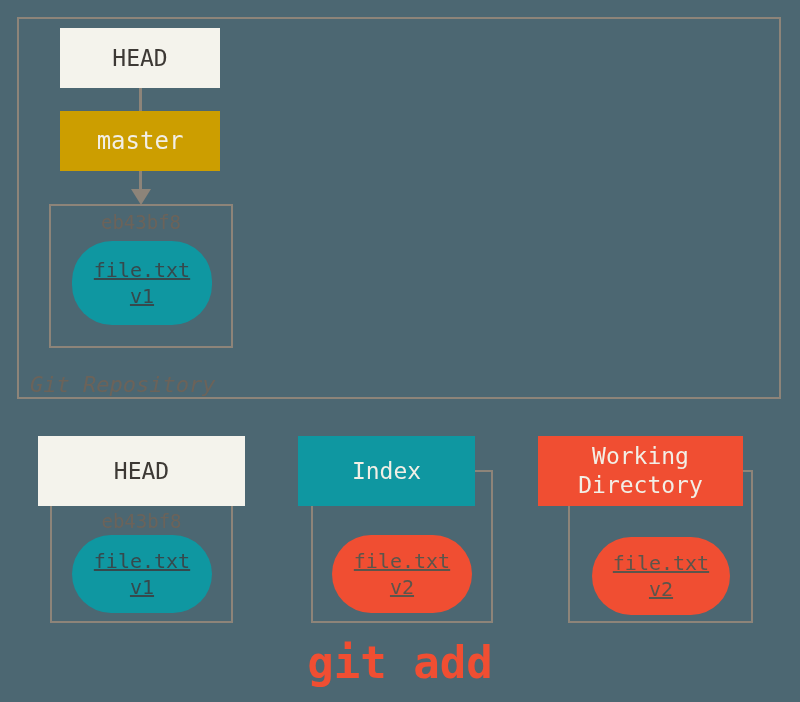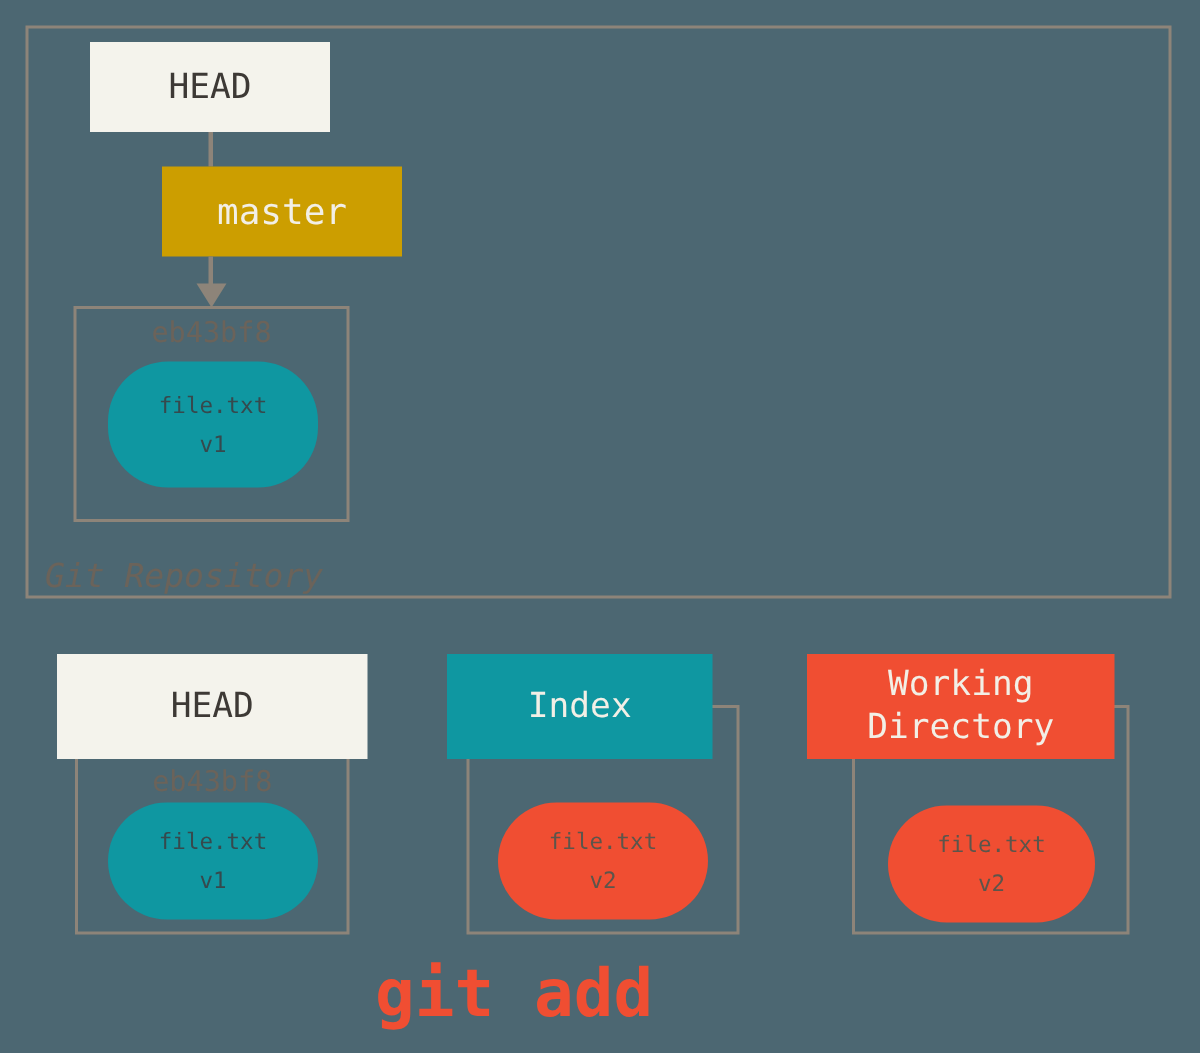--- a/index.html
+++ b/index.html
@@ -46,21 +46,20 @@
     position: absolute;
     width: 3px;
     background: var(--line, #8d8479);
   }
   .conn-head-master { left: 139px; top: 88px; height: 23px; }
   .node-master {
     left: 60px; top: 111px; width: 160px; height: 60px;
     background: var(--gold, #cc9e00);
     color: var(--light-text, #f2efe6);
     font-size: 24px;
-    margin-left: 48px;
   }
   .conn-master-commit { left: 139px; top: 171px; height: 19px; }
   .arrowhead {
     position: absolute;
     left: 131px; top: 189px;
     width: 0; height: 0;
     border-left: 10px solid transparent;
     border-right: 10px solid transparent;
     border-top: 16px solid var(--line, #8d8479);
   }
@@ -80,23 +79,24 @@
     color: var(--id-text, #6b635a);
   }
 
   .blob {
     position: absolute;
     border-radius: 40px;
     display: flex;
     flex-direction: column;
     align-items: center;
     justify-content: center;
-    font-size: 15px;
+    font-size: 20px;
     line-height: 26px;
     text-align: center;
+    text-decoration: underline;
   }
   .blob-teal { background: var(--teal, #0f97a1); color: var(--teal-blob-text, #36494d); }
   .blob-orange { background: var(--orange, #f04e32); color: var(--orange-blob-text, #5c554b); }
   .blob-commit { left: 72px; top: 241px; width: 140px; height: 84px; }
 
   
   .contents-box {
     position: absolute;
     top: 470px;
     height: 153px;
@@ -132,21 +132,21 @@
   }
 
   .blob-head    { left: 72px;  top: 535px; width: 140px; height: 78px; }
   .blob-index   { left: 332px; top: 535px; width: 140px; height: 78px; }
   .blob-working { left: 592px; top: 537px; width: 138px; height: 78px; }
 
   .git-command {
     position: absolute;
     left: 250px; top: 637px;
     width: 300px;
-    text-align: left;
+    text-align: center;
     font-size: 44px;
     font-weight: bold;
     color: var(--orange, #f04e32);
   }
 </style>
 </head>
 <body>
 
 <div class="stage">
 

